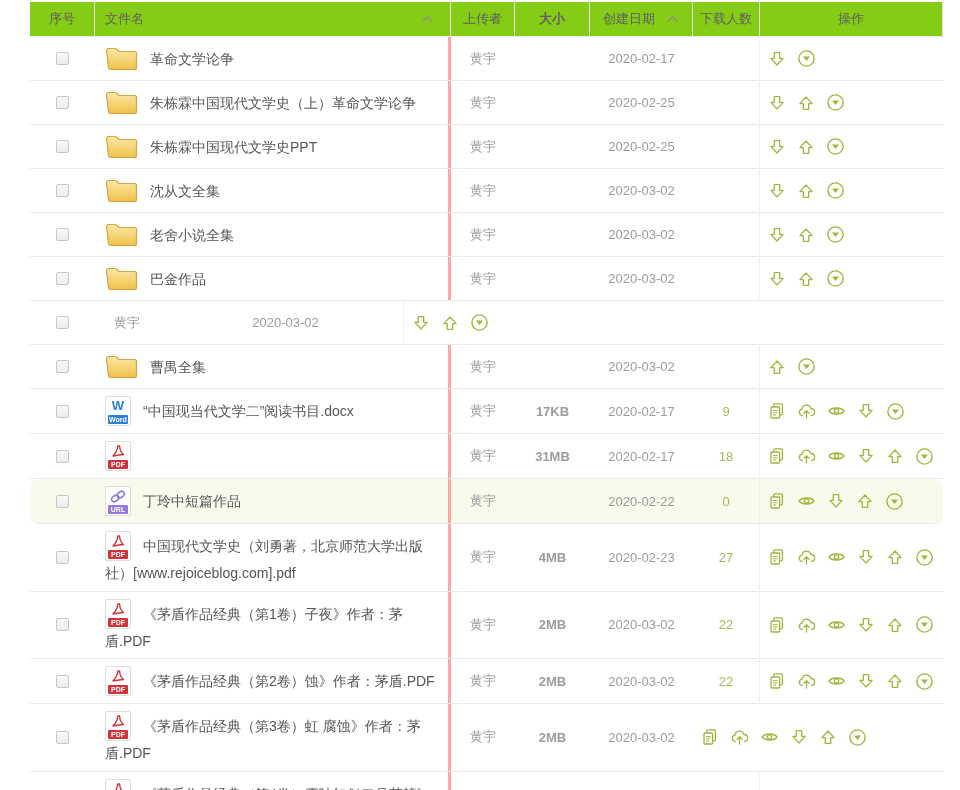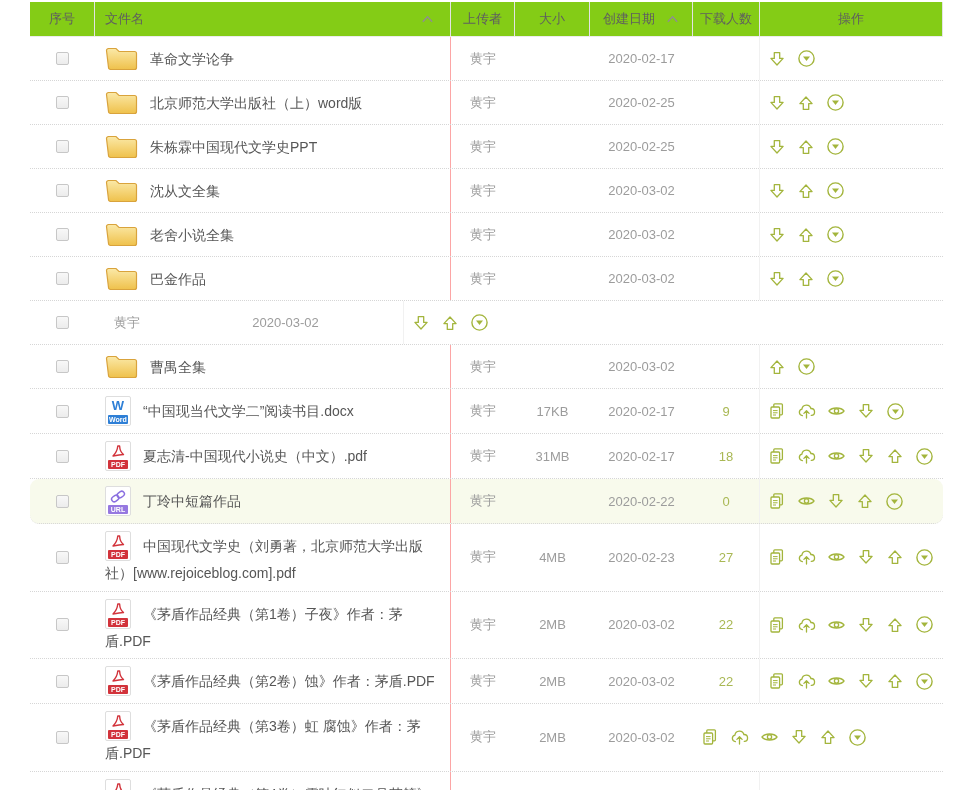--- a/index.html
+++ b/index.html
@@ -11,29 +11,29 @@
   .thead { display: flex; background: #84cc16; height: 35px; border-bottom: 1px solid #ececec; }
   .thead .cell { display: flex; align-items: center; justify-content: center; font-size: 13px;
                  color: #5f5f5f; border-right: 1px solid #e3e3e3; }
   .thead .c2 { justify-content: space-between; padding: 0 16px 0 10px; }
   .thead .c5 { gap: 11px; }
 
   
   .c1 { width: 65px; }
   .c2 { width: 356px; }
   .c3 { width: 64px; }
-  .c4 { width: 75px; }
+  .c4 { width: 75px; font-weight: bold; }
   .c5 { width: 103px; }
   .c6 { width: 67px; }
   .c7 { width: 183px; }
 
   
   .row { display: flex; align-items: center; min-height: 44px; border-bottom: 1px dotted #d6d6d6; }
   .row .cell { display: flex; align-items: center; justify-content: center; font-size: 13px; color: #9c9c9c; align-self: stretch; }
-  .row .c2 { justify-content: flex-end; border-right: 1px solid #fca5a5; }
+  .row .c2 { justify-content: flex-end; border-right: 3px solid #fca5a5; }
   .row .c6 { color: #a9b854; border-right: 1px solid #f1f1f1; }
   .row.highlight { background: #f8faec; border-radius: 9px; }
 
   .checkbox { width: 13px; height: 13px; border: 1px solid #c7c7c7; border-radius: 2px;
               background: linear-gradient(#f8f8f8, #ececec); cursor: pointer; }
 
   .namecell { padding: 7px 8px 7px 10px; }
   .namewrap { width: 100%; line-height: 22px; }
   .ticon { display: inline-block; vertical-align: middle; margin-right: 12px; line-height: 0; }
   .fname { font-size: 14px; color: #565656; vertical-align: middle; cursor: pointer; }
@@ -130,21 +130,21 @@
             </span>
           </div>
         </div>
         <div class="row">
           <div class="cell c1">
             <div class="checkbox"></div>
           </div>
           <div class="cell c2 namecell">
             <div class="namewrap"><span class="ticon"><svg width="33" height="27" viewBox="0 0 33 27">
                   <path d="M1.5 5.5 a2 2 0 0 1 2 -2 h7.5 l3 3 h15.5 a2 2 0 0 1 2 2 v14 a2 2 0 0 1 -2 2 h-24 a2 2 0 0 1 -2 -2 Z" fill="url(#foldg)" stroke="#d9a33c" stroke-width="1.2"></path>
-                </svg></span><span class="fname">北京师范大学出版社（上）word版</span></div>
+                </svg></span><span class="fname">朱栋霖中国现代文学史（上）革命文学论争</span></div>
           </div>
           <div class="cell c3">黄宇</div>
           <div class="cell c4"></div>
           <div class="cell c5">2020-02-25</div>
           <div class="cell c6"></div>
           <div class="cell c7 actcell">
             <span class="act">
               <svg width="18" height="18" viewBox="0 0 18 18">
                 <path d="M6.3 2.6 h5.4 v5.8 h3.4 L9 15 L2.9 8.4 h3.4 Z" fill="none" stroke="#A3B53C" stroke-width="1.3" stroke-linejoin="round"></path>
               </svg>
@@ -392,21 +392,21 @@
         </div>
         <div class="row">
           <div class="cell c1">
             <div class="checkbox"></div>
           </div>
           <div class="cell c2 namecell">
             <div class="namewrap"><span class="ticon"><span class="ficon"><span class="glyph">
                     <svg width="14" height="14" viewBox="0 0 14 14">
                       <path d="M2 12 C5 9 6.5 5 6.8 2 L8.6 2 C8.8 6 10.5 9 12.5 10.5 C9.5 10.8 5 11.5 2 12 Z" fill="none" stroke="#d2333b" stroke-width="1.4" stroke-linejoin="round"></path>
                     </svg>
-                  </span><span class="ribbon rb-pdf">PDF</span></span></span><span class="fname">夏志清-中国现代小说史（中文）.pdf</span></div>
+                  </span><span class="ribbon rb-pdf">PDF</span></span></span></div>
           </div>
           <div class="cell c3">黄宇</div>
           <div class="cell c4">31MB</div>
           <div class="cell c5">2020-02-17</div>
           <div class="cell c6">18</div>
           <div class="cell c7 actcell">
             <span class="act">
               <svg width="18" height="18" viewBox="0 0 18 18">
                 <rect x="5.8" y="1.8" width="8.6" height="11" rx="1" fill="none" stroke="#A3B53C" stroke-width="1.3"></rect>
                 <rect x="3" y="5" width="8.6" height="11" rx="1" fill="#fff" stroke="#A3B53C" stroke-width="1.3"></rect>

